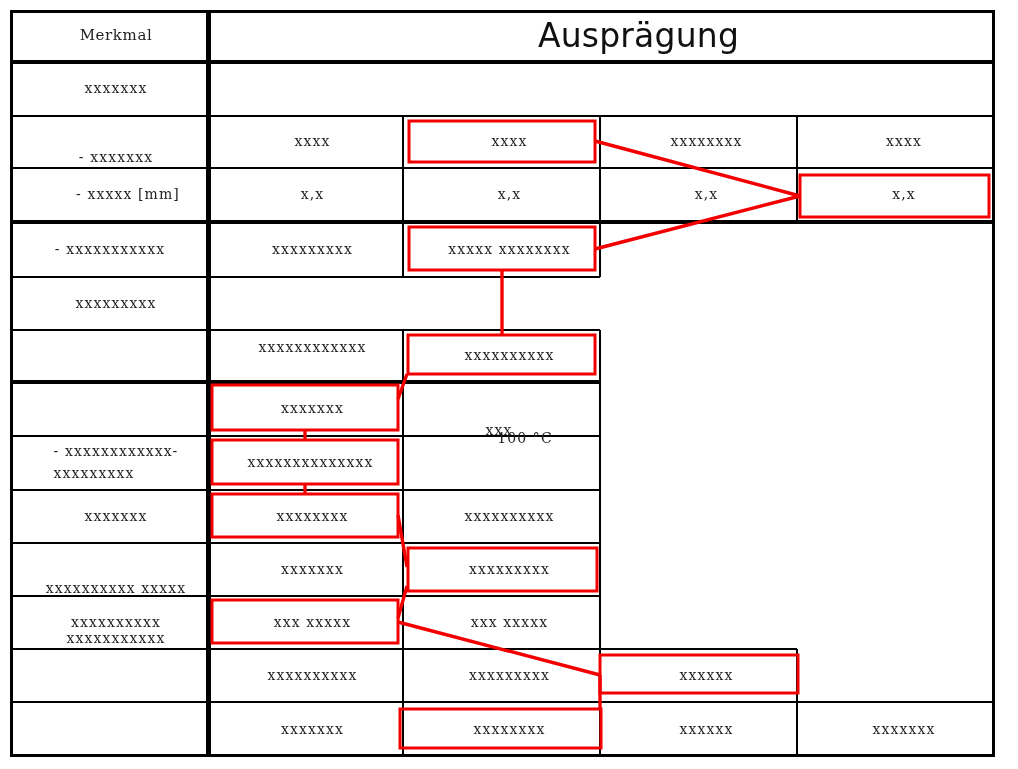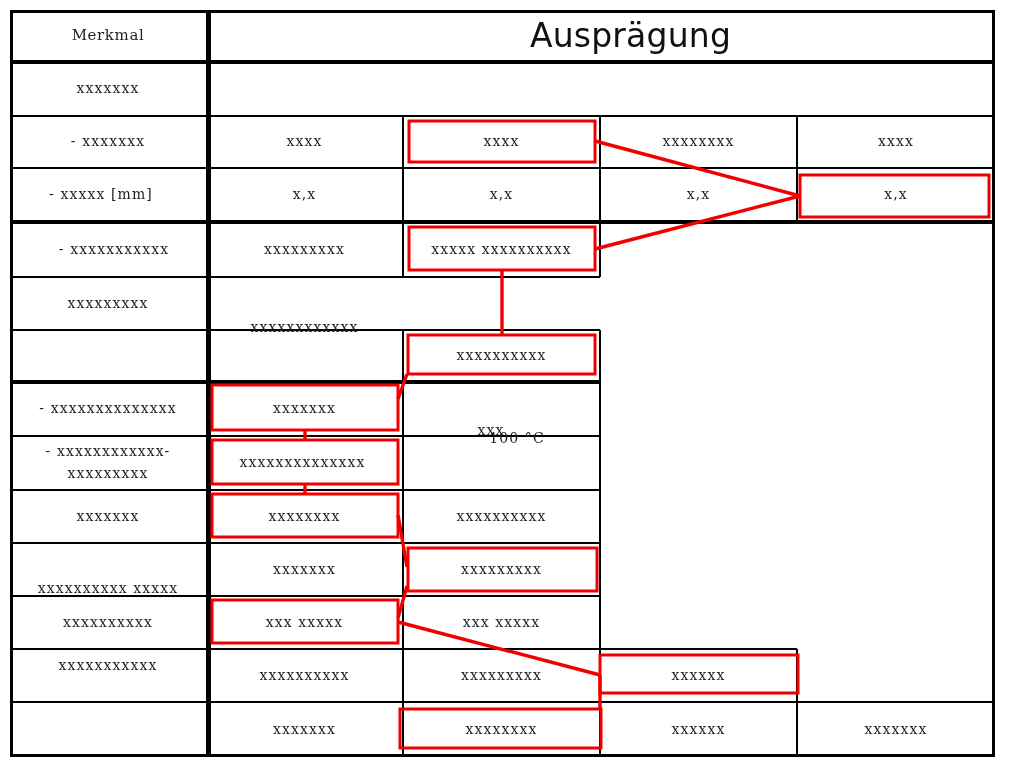--- a/index.html
+++ b/index.html
@@ -11,26 +11,26 @@
     font-family:"DejaVu Serif", serif;
   }
   .overlay{
     position:absolute;left:0;top:0;
   }
   .cell{
     position:absolute;
     display:flex;
     align-items:center;
     justify-content:center;
-    text-align:center;
     white-space:pre-line;
     font-size:14px;
     letter-spacing:1.1px;
     color:#1f1f1f;
     line-height:1.55;
+    padding-left:8px;
   }
   .hdr-merkmal{
     font-size:15px;
     letter-spacing:0.6px;
   }
   .hdr-auspraegung{
     font-family:"DejaVu Sans","Liberation Sans",sans-serif;
     font-size:33px;
     letter-spacing:0.2px;
     color:#111111;
@@ -98,46 +98,45 @@
         <line x1="398" y1="622" x2="600" y2="675"></line>
         <line x1="600" y1="675" x2="600" y2="710"></line>
       </g>
     </g>
   </svg>
 
   <div class="cell hdr-merkmal" style="left:10px;top:10px;width:196px;height:52px">Merkmal</div>
   <div class="cell hdr-auspraegung" style="left:206px;top:10px;width:789px;height:52px">Ausprägung</div>
 
   <div class="cell" style="left:10px;top:62px;width:196px;height:54px">xxxxxxx</div>
-  <div class="cell" style="left:10px;top:116px;width:196px;height:52px">- xxxxxxx</div>
-  <div class="cell" style="left:3px;top:168px;width:196px;height:54px">- xxxxx [mm]</div>
-  <div class="cell" style="left:16px;top:222px;width:196px;height:55px">- xxxxxxxxxxx</div>
+  <div class="cell" style="left:10px;top:132px;width:196px;height:52px">- xxxxxxx</div>
+  <div class="cell" style="left:22px;top:168px;width:196px;height:54px">- xxxxx [mm]</div>
+  <div class="cell" style="left:4px;top:222px;width:196px;height:55px">- xxxxxxxxxxx</div>
   <div class="cell" style="left:10px;top:277px;width:196px;height:53px">xxxxxxxxx</div>
-  <div class="cell" style="left:10px;top:382px;width:196px;height:54px">- xxxxxxxxxxxxxx</div>
   <div class="cell" style="left:10px;top:436px;width:196px;height:54px">- xxxxxxxxxxxx-
 xxxxxxxxx</div>
   <div class="cell" style="left:10px;top:490px;width:196px;height:53px">xxxxxxx</div>
   <div class="cell" style="left:10px;top:562px;width:196px;height:53px">xxxxxxxxxx xxxxx</div>
   <div class="cell" style="left:10px;top:596px;width:196px;height:53px">xxxxxxxxxx</div>
-  <div class="cell" style="left:10px;top:645px;width:196px;height:41px">xxxxxxxxxxx</div>
+  <div class="cell" style="left:10px;top:618px;width:196px;height:41px">xxxxxxxxxxx</div>
 
   <div class="cell" style="left:206px;top:116px;width:197px;height:52px">xxxx</div>
   <div class="cell" style="left:403px;top:116px;width:197px;height:52px">xxxx</div>
   <div class="cell" style="left:600px;top:116px;width:197px;height:52px">xxxxxxxx</div>
   <div class="cell" style="left:797px;top:116px;width:198px;height:52px">xxxx</div>
 
   <div class="cell" style="left:206px;top:168px;width:197px;height:54px">x,x</div>
   <div class="cell" style="left:403px;top:168px;width:197px;height:54px">x,x</div>
   <div class="cell" style="left:600px;top:168px;width:197px;height:54px">x,x</div>
   <div class="cell" style="left:797px;top:168px;width:198px;height:54px">x,x</div>
 
   <div class="cell" style="left:206px;top:222px;width:197px;height:55px">xxxxxxxxx</div>
-  <div class="cell" style="left:403px;top:222px;width:197px;height:55px">xxxxx xxxxxxxxxx</div>
+  <div class="cell" style="left:403px;top:222px;width:197px;height:55px">xxxxx xxxxxxxx</div>
 
-  <div class="cell" style="left:206px;top:310px;width:197px;height:36px">xxxxxxxxxxxx</div>
+  <div class="cell" style="left:206px;top:330px;width:197px;height:36px">xxxxxxxxxxxx</div>
   <div class="cell" style="left:403px;top:330px;width:197px;height:52px">xxxxxxxxxx</div>
 
   <div class="cell" style="left:206px;top:382px;width:197px;height:54px">xxxxxxx</div>
   <div class="cell" style="left:403px;top:404px;width:176px;height:54px">xxx</div>
 
   <div class="cell" style="left:206px;top:436px;width:193px;height:54px">xxxxxxxxxxxxxx</div>
   <div class="cell" style="left:403px;top:412px;width:228px;height:54px">100 °C</div>
 
   <div class="cell" style="left:206px;top:490px;width:197px;height:53px">xxxxxxxx</div>
   <div class="cell" style="left:403px;top:490px;width:197px;height:53px">xxxxxxxxxx</div>

